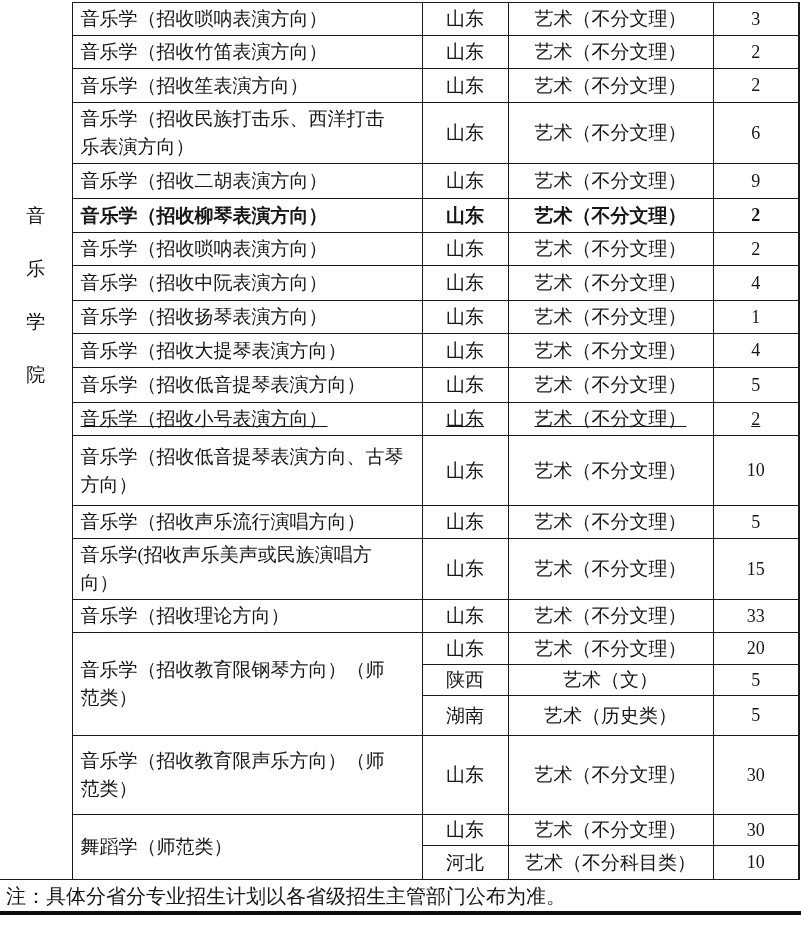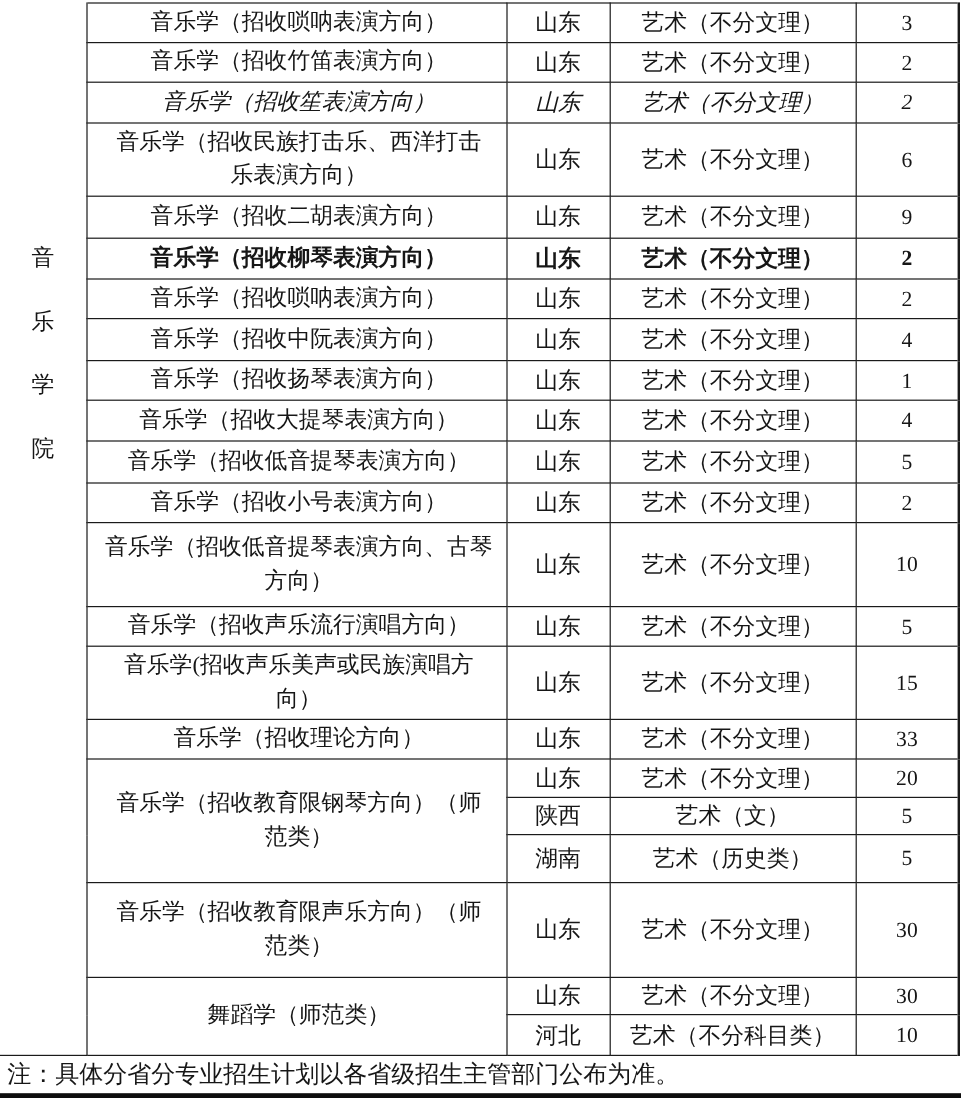--- a/index.html
+++ b/index.html
@@ -19,21 +19,21 @@
     margin: 2px 0 0 0;
   }
   td {
     border: 1px solid #1a1a1a;
     font-size: 19px;
     padding: 0;
     vertical-align: middle;
     overflow: hidden;
   }
   td.major {
-    text-align: center;
+    text-align: left;
     padding: 2px 4px 2px 8px;
     white-space: pre-line;
     line-height: 28px;
   }
   td.province, td.category, td.count {
     text-align: center;
   }
   td.count {
     border-right: 2px solid #1a1a1a;
     font-size: 18px;
@@ -85,21 +85,21 @@
         <td class="province">山东</td>
         <td class="category">艺术（不分文理）</td>
         <td class="count">3</td>
       </tr>
       <tr style="height: 33px;">
         <td class="major" rowspan="1">音乐学（招收竹笛表演方向）</td>
         <td class="province">山东</td>
         <td class="category">艺术（不分文理）</td>
         <td class="count">2</td>
       </tr>
-      <tr style="height: 34px; font-style: italic;">
+      <tr style="height: 34px;">
         <td class="major" rowspan="1">音乐学（招收笙表演方向）</td>
         <td class="province">山东</td>
         <td class="category">艺术（不分文理）</td>
         <td class="count">2</td>
       </tr>
       <tr style="height: 61px;">
         <td class="major" rowspan="1">音乐学（招收民族打击乐、西洋打击
 乐表演方向）</td>
         <td class="province">山东</td>
         <td class="category">艺术（不分文理）</td>
@@ -140,21 +140,21 @@
         <td class="province">山东</td>
         <td class="category">艺术（不分文理）</td>
         <td class="count">4</td>
       </tr>
       <tr style="height: 35px;">
         <td class="major" rowspan="1">音乐学（招收低音提琴表演方向）</td>
         <td class="province">山东</td>
         <td class="category">艺术（不分文理）</td>
         <td class="count">5</td>
       </tr>
-      <tr style="height: 33px;">
+      <tr style="height: 33px; text-decoration: underline;">
         <td class="major" rowspan="1">音乐学（招收小号表演方向）</td>
         <td class="province">山东</td>
         <td class="category">艺术（不分文理）</td>
         <td class="count">2</td>
       </tr>
       <tr style="height: 70px;">
         <td class="major" rowspan="1">音乐学（招收低音提琴表演方向、古琴
 方向）</td>
         <td class="province">山东</td>
         <td class="category">艺术（不分文理）</td>

